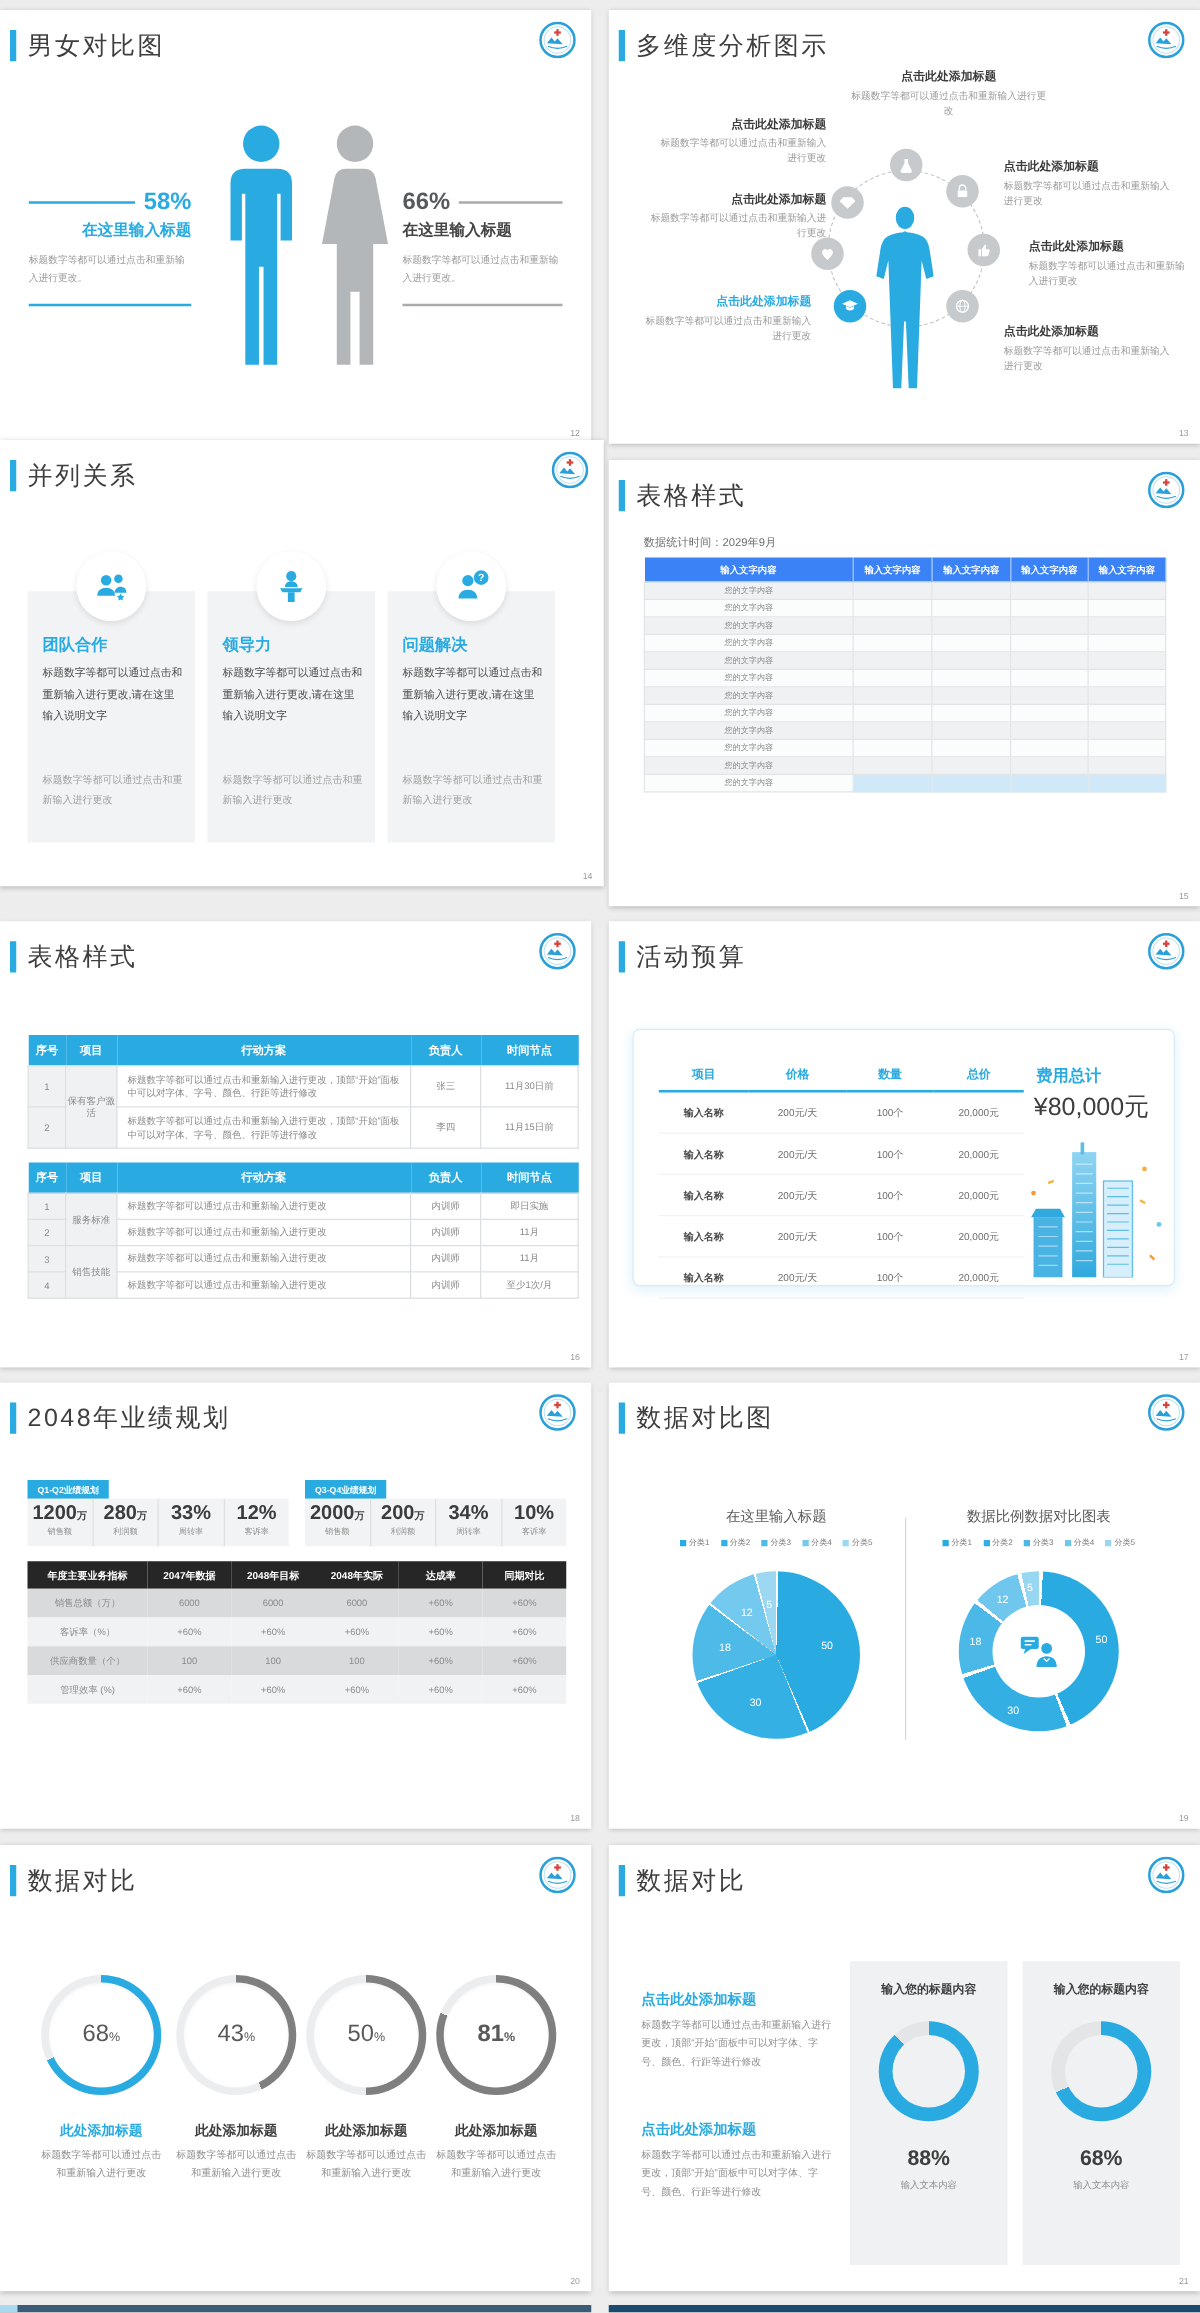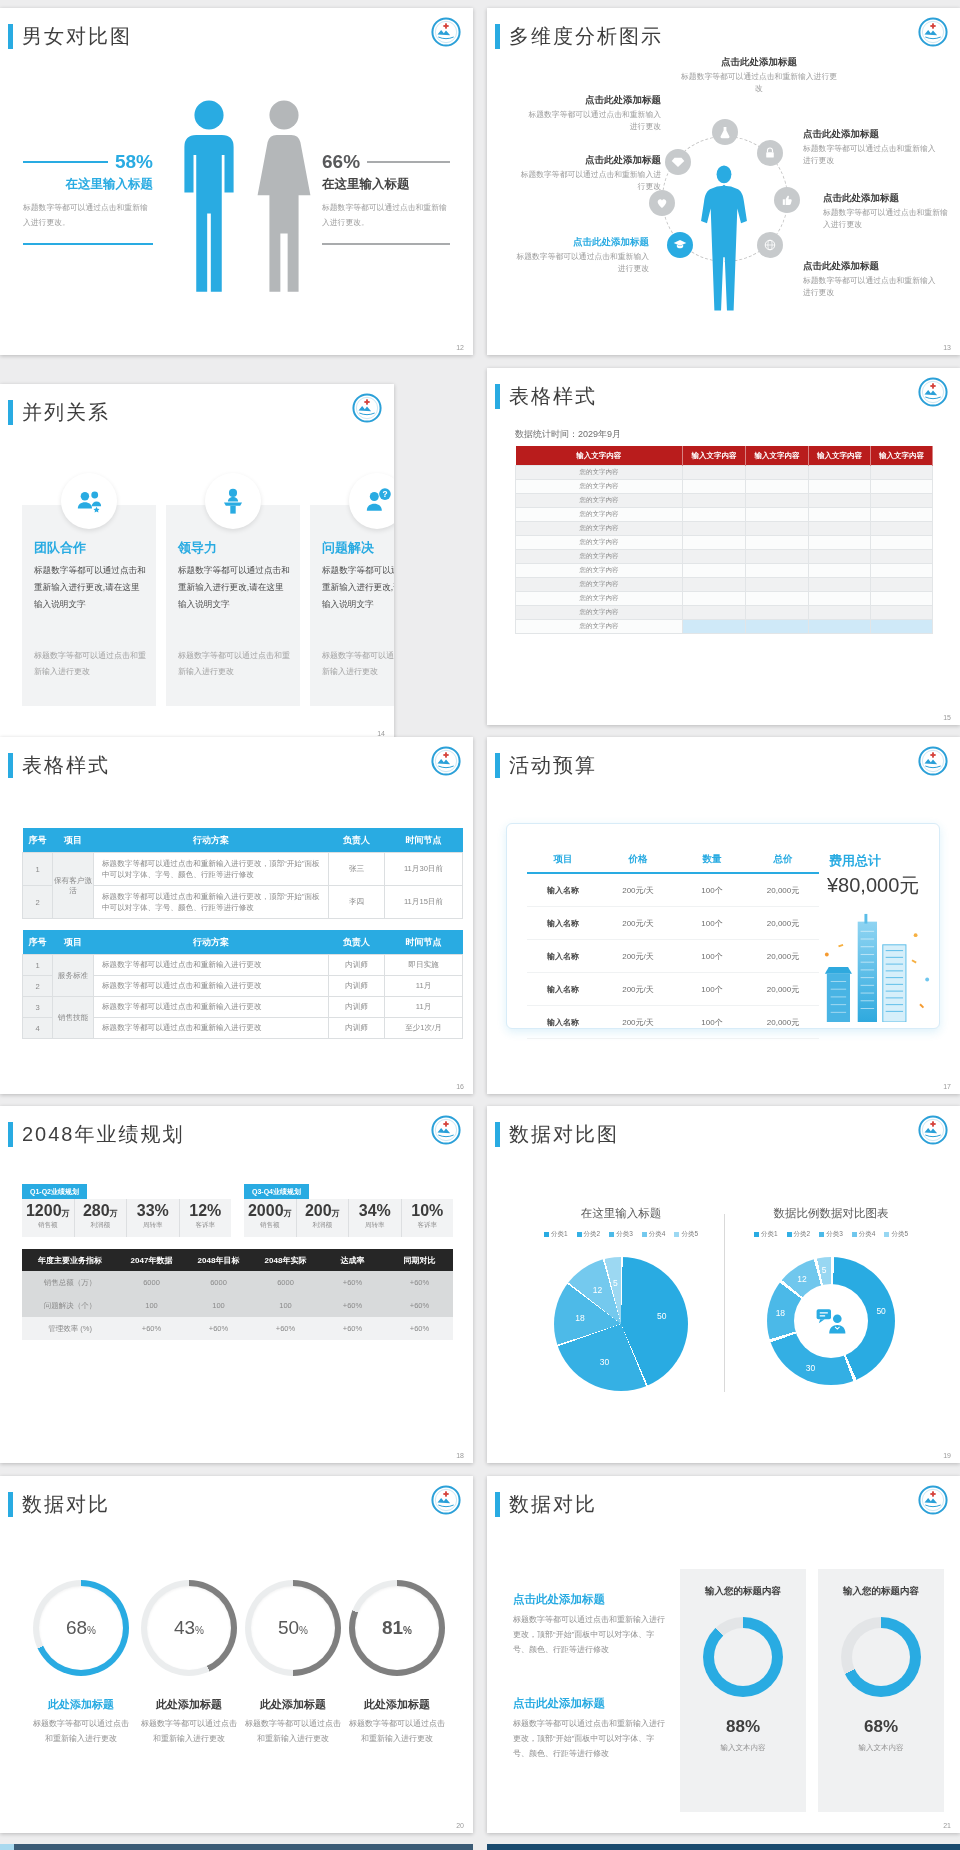--- a/index.html
+++ b/index.html
@@ -12,21 +12,21 @@
   .pg{position:absolute;right:9px;bottom:4px;font-size:7px;color:#9a9a9a}
   .logo{position:absolute;top:9px;right:12px;width:30px;height:30px}
   .blue{color:#29abe2}
   .ctitle{font-size:9.5px;font-weight:bold;color:#3c3c3c;line-height:1.3}
   .cbody{font-size:7.8px;color:#9b9b9b;line-height:1.55;margin-top:3px}
   .iconcirc{position:absolute;width:26px;height:26px;border-radius:50%;background:#c7cacc;display:flex;align-items:center;justify-content:center}
   .iconcirc svg{width:14px;height:14px}
   table{border-collapse:collapse;table-layout:fixed}
   
   .t15{width:417px;font-size:6.5px;color:#8a8a8a}
-  .t15 th{background:#b91c1c;color:#fff;font-size:7.5px;font-weight:bold;height:17px;border-right:1px solid rgba(255,255,255,.45)}
+  .t15 th{background:#3b82f6;color:#fff;font-size:7.5px;font-weight:bold;height:17px;border-right:1px solid rgba(255,255,255,.45)}
   .t15 td{height:11px;text-align:center;border:1px solid #e2e5e7;background:#fbfcfc}
   .t15 tr.odd td{background:#f0f1f2}
   .t15 td.hl{background:#cfe9f8 !important}
   
   .t16{width:440px;color:#8a8a8a}
   .t16 th{background:#29abe2;color:#fff;font-size:9px;font-weight:bold;height:22px}
   .t16 td{border:1px solid #dcdfe1;font-size:7.6px;text-align:center;background:#fff}
   .t16 td.shade{background:#eff1f2}
   .t16 td.plan{text-align:left;padding:0 8px;line-height:1.5}
   
@@ -200,21 +200,21 @@
     <div class="ctitle">点击此处添加标题</div>
     <div class="cbody">标题数字等都可以通过点击和重新输入进行更改</div>
   </div>
   <div class="abs" style="left:316px;top:252px;width:138px">
     <div class="ctitle">点击此处添加标题</div>
     <div class="cbody">标题数字等都可以通过点击和重新输入进行更改</div>
   </div>
   <div class="pg">13</div>
 </div>
 
-<div class="slide" style="left:0;top:384px;width:394px;height:357px">
+<div class="slide" style="left:0;top:352px;width:483px;height:357px">
   <div class="bar"></div>
   <div class="stitle">并列关系</div>
   <div class="logo">
     <svg viewBox="0 0 36 36">
         <circle cx="18" cy="18" r="16.3" fill="#fff" stroke="#2ba0d8" stroke-width="2.4"></circle>
         <circle cx="18" cy="18" r="12.8" fill="none" stroke="#bfe2f2" stroke-width="1"></circle>
         <rect x="16.9" y="7.6" width="2.2" height="6.4" fill="#d6453d"></rect>
         <rect x="14.8" y="9.7" width="6.4" height="2.2" fill="#d6453d"></rect>
         <path d="M7.8 21l4.4-5.4 3.2 3.8 2.6-3.2 5 5.8z" fill="#2ba0d8"></path>
         <path d="M8.8 24q9.2 4 18.4 0" stroke="#2ba0d8" stroke-width="1.2" fill="none"></path>
@@ -647,22 +647,30 @@
           <th>同期对比</th>
     </tr>
     <tr class="b">
           <td>销售总额（万）</td>
           <td>6000</td>
           <td>6000</td>
           <td>6000</td>
           <td>+60%</td>
           <td>+60%</td>
         </tr>
+    <tr class="a">
+          <td>客诉率（%）</td>
+          <td>+60%</td>
+          <td>+60%</td>
+          <td>+60%</td>
+          <td>+60%</td>
+          <td>+60%</td>
+        </tr>
     <tr class="b">
-          <td>问题解决（个）</td>
+          <td>供应商数量（个）</td>
           <td>100</td>
           <td>100</td>
           <td>100</td>
           <td>+60%</td>
           <td>+60%</td>
         </tr>
     <tr class="a">
           <td>管理效率 (%)</td>
           <td>+60%</td>
           <td>+60%</td>

